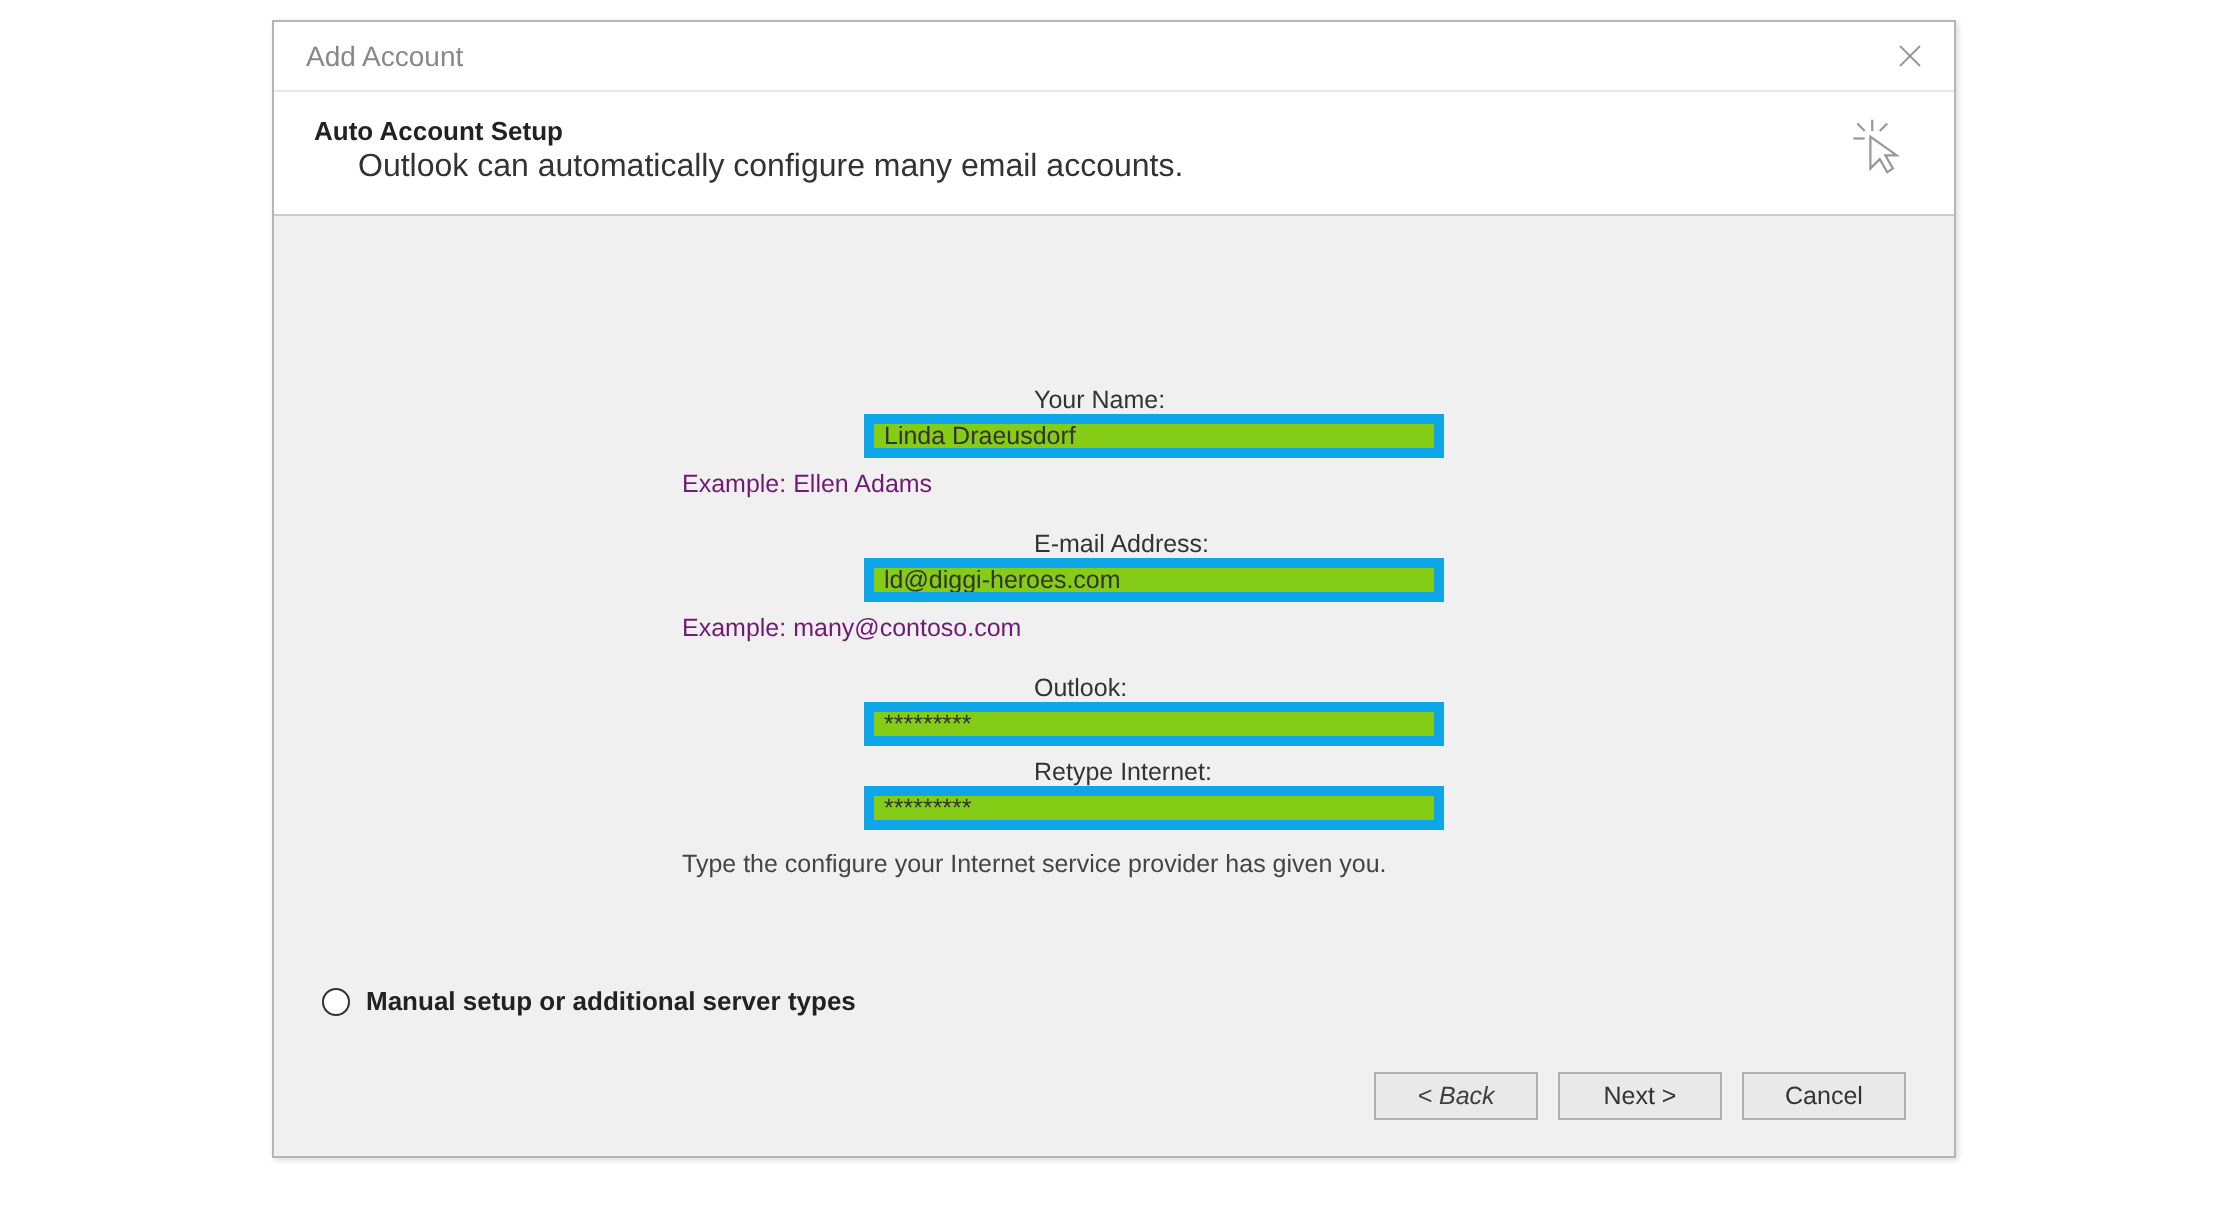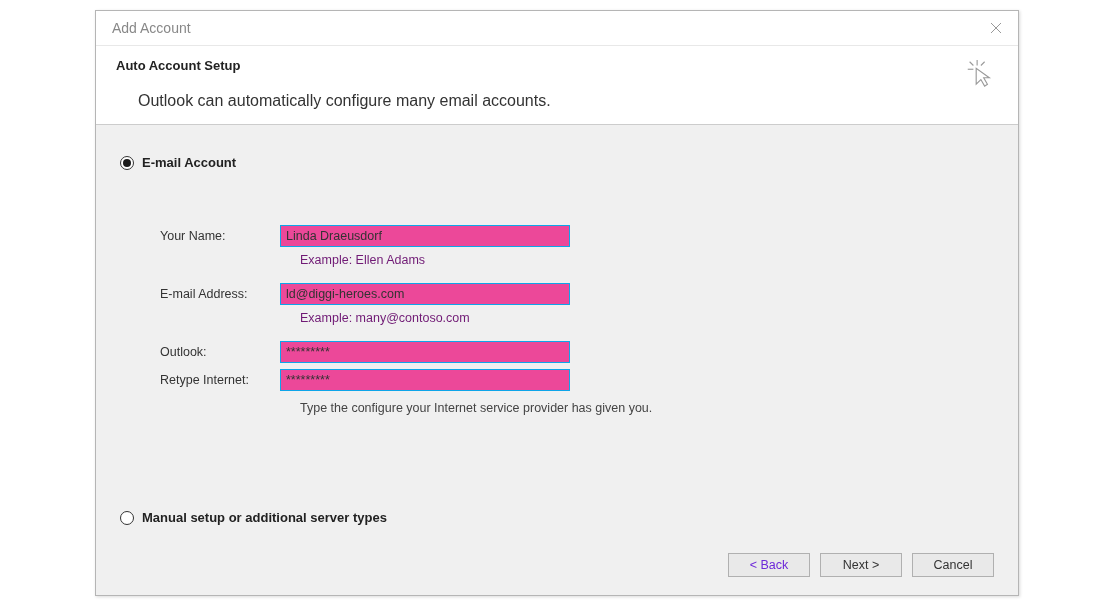--- a/index.html
+++ b/index.html
@@ -9,21 +9,21 @@
     }
     body {
       font-family: "Segoe UI", Tahoma, sans-serif;
       background: #ffffff;
       display: flex;
       justify-content: center;
       align-items: flex-start;
       padding: 10px;
     }
     .dialog {
-      width: 924px;
+      width: 842px;
       border: 1px solid #b5b5b5;
       background: #ffffff;
       box-shadow: 1px 1px 3px rgba(0,0,0,0.15);
     }
     .title-bar {
       height: 35px;
       display: flex;
       align-items: center;
       justify-content: space-between;
       padding: 0 10px 0 16px;
@@ -53,21 +53,21 @@
       justify-content: space-between;
       align-items: flex-start;
     }
     .header-left {
       flex: 1;
     }
     .header-title {
       font-weight: bold;
       font-size: 13px;
       color: #222;
-      margin-bottom: 19px;
+      margin-bottom: 2px;
     }
     .header-subtitle {
       font-size: 16px;
       color: #333;
       padding-left: 22px;
     }
     .header-icon {
       width: 30px;
       height: 30px;
       color: #888;
@@ -109,32 +109,33 @@
       color: #222;
     }
     .form-block {
       padding-left: 40px;
       margin-top: 55px;
     }
     .form-row {
       display: flex;
       align-items: center;
       margin-bottom: 4px;
+      flex-direction: column;
     }
     .form-label {
       width: 120px;
       font-size: 12.5px;
       color: #333;
       text-align: left;
     }
     .text-input {
       width: 290px;
       height: 22px;
-      border: 1px solid #0ea5e9;
-      background: #ec4899;
+      border: 5px solid #0ea5e9;
+      background: #84cc16;
       padding: 0 5px;
       font-size: 12.5px;
       color: #333;
       font-family: inherit;
     }
     .example-row {
       padding-left: 140px;
       font-size: 12.5px;
       color: #701a75;
       margin-bottom: 16px;
@@ -172,22 +173,23 @@
       border: 1px solid #b0b0b0;
       font-size: 12.5px;
       font-family: inherit;
       color: #333;
       cursor: pointer;
       display: flex;
       align-items: center;
       justify-content: center;
     }
     .wiz-btn.disabled {
-      color: #6d28d9;
+      color: #404040;
       cursor: default;
+      font-style: italic;
     }
   </style>
 </head>
 <body>
 
 <div class="dialog">
 
   <div class="title-bar">
     <span class="title-text">Add Account</span>
     <div class="close-btn">
@@ -209,24 +211,20 @@
         <line x1="4" y1="12" x2="10" y2="12"></line>
         <line x1="6" y1="4" x2="10" y2="8"></line>
         <line x1="22" y1="4" x2="18" y2="8"></line>
         <path d="M 13 11 L 13 28 L 18 23 L 22 30 L 25 28 L 21 21 L 27 21 Z"></path>
       </svg>
     </div>
   </div>
 
   <div class="body-area">
 
-    <div class="radio-row">
-      <span class="radio-circle selected"></span>
-      <span class="radio-label">E-mail Account</span>
-    </div>
 
     <div class="form-block">
 
       <div class="form-row row-gap-small">
         <span class="form-label">Your Name:</span>
         <input class="text-input" type="text" value="Linda Draeusdorf" style="">
       </div>
       <div class="example-row">Example: Ellen Adams</div>
 
       <div class="form-row row-gap-small">

